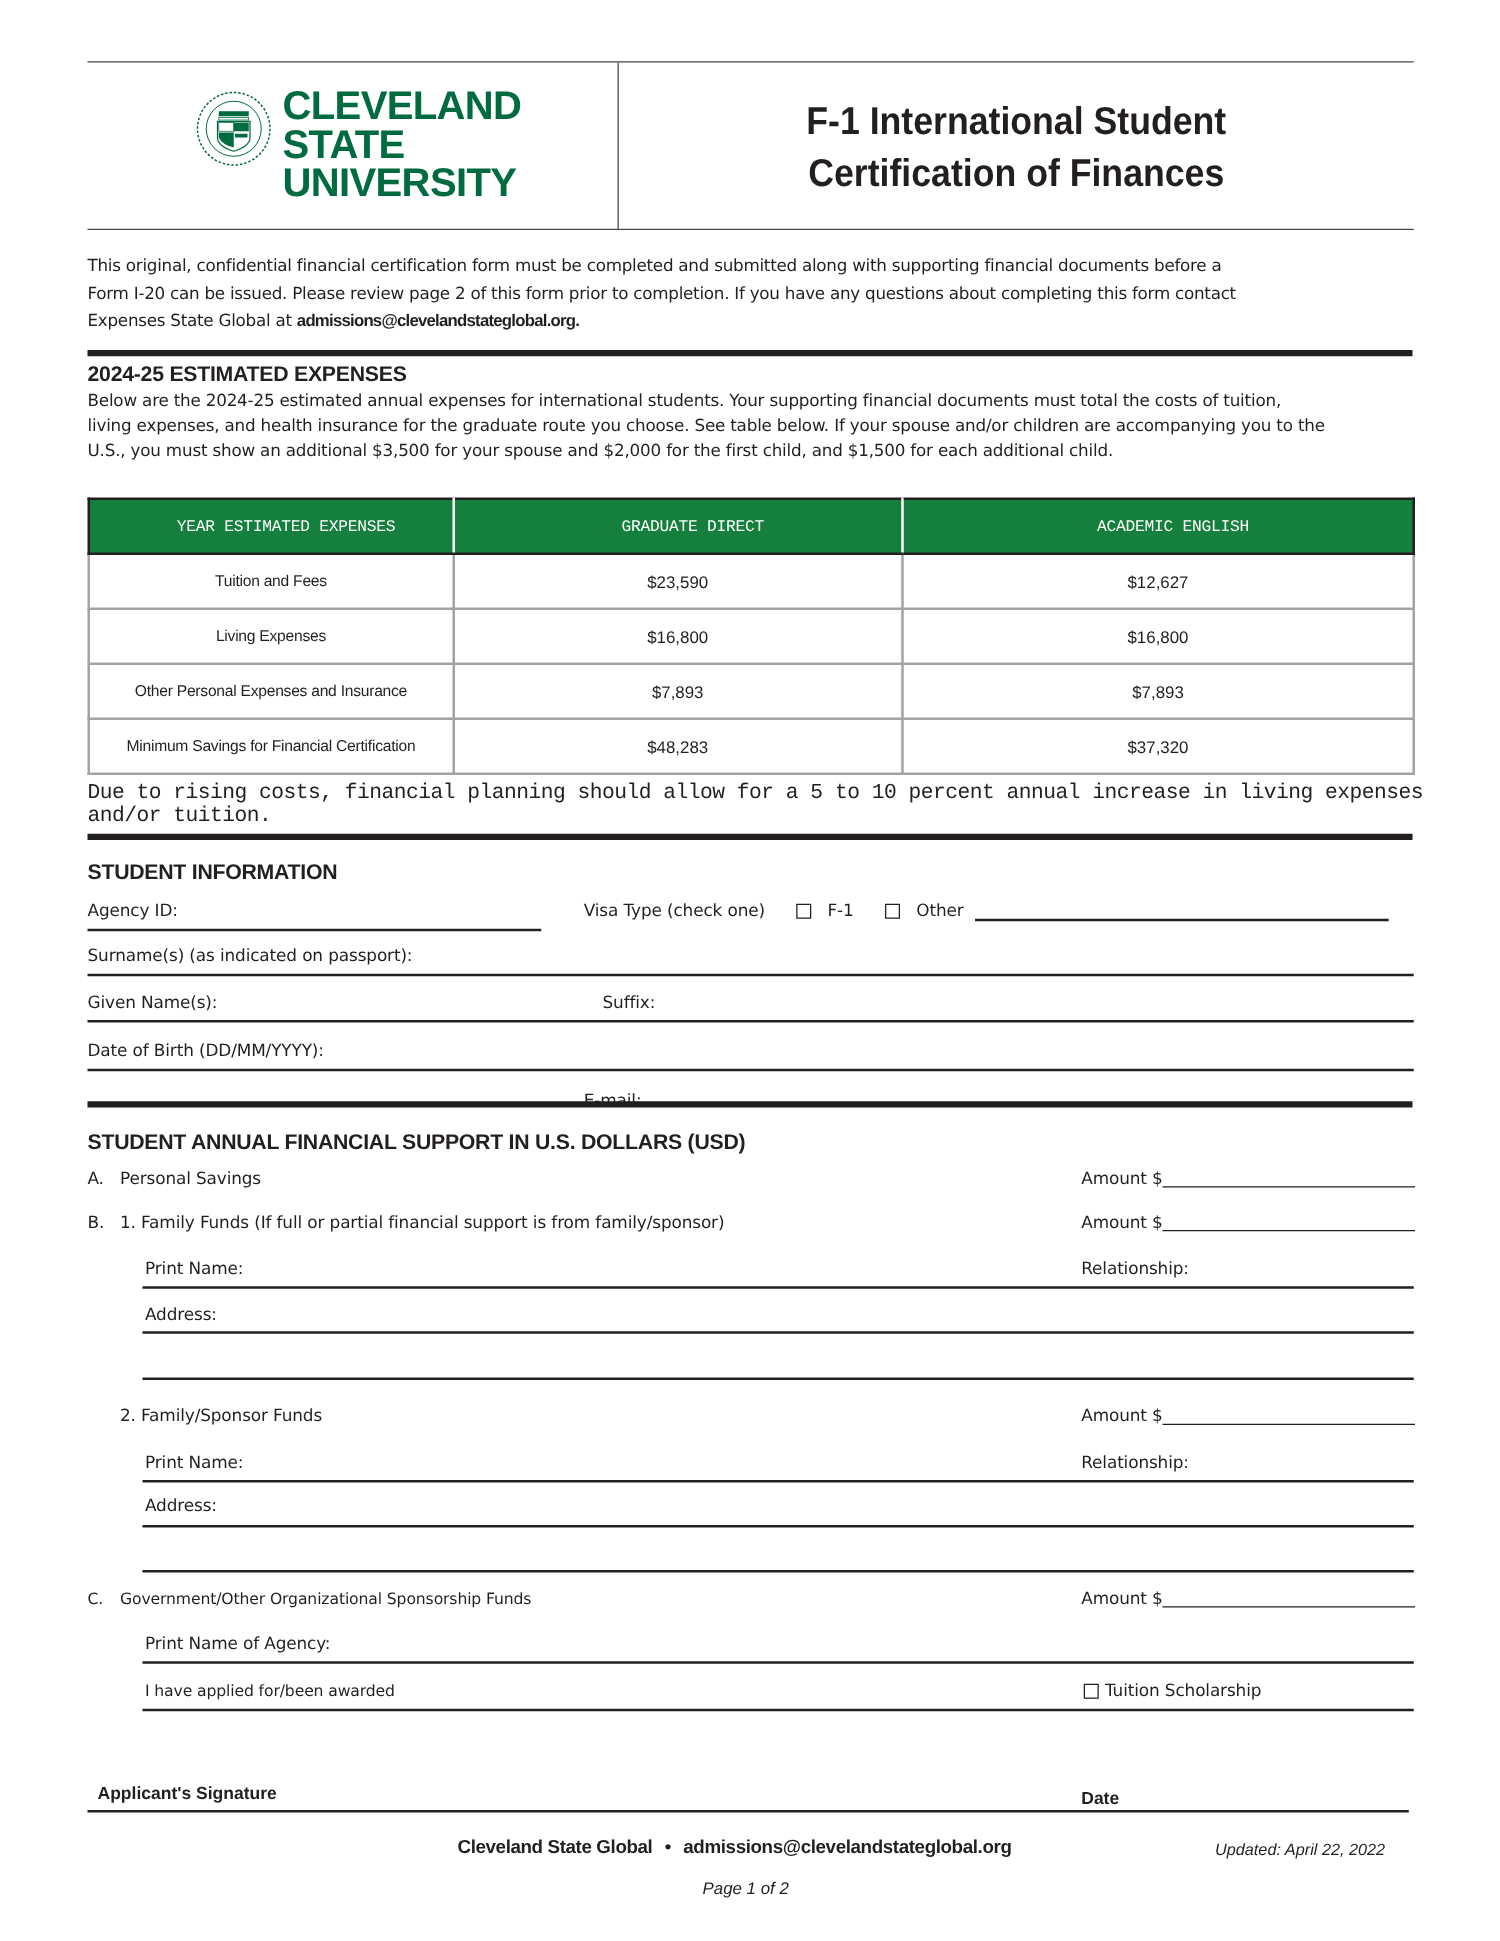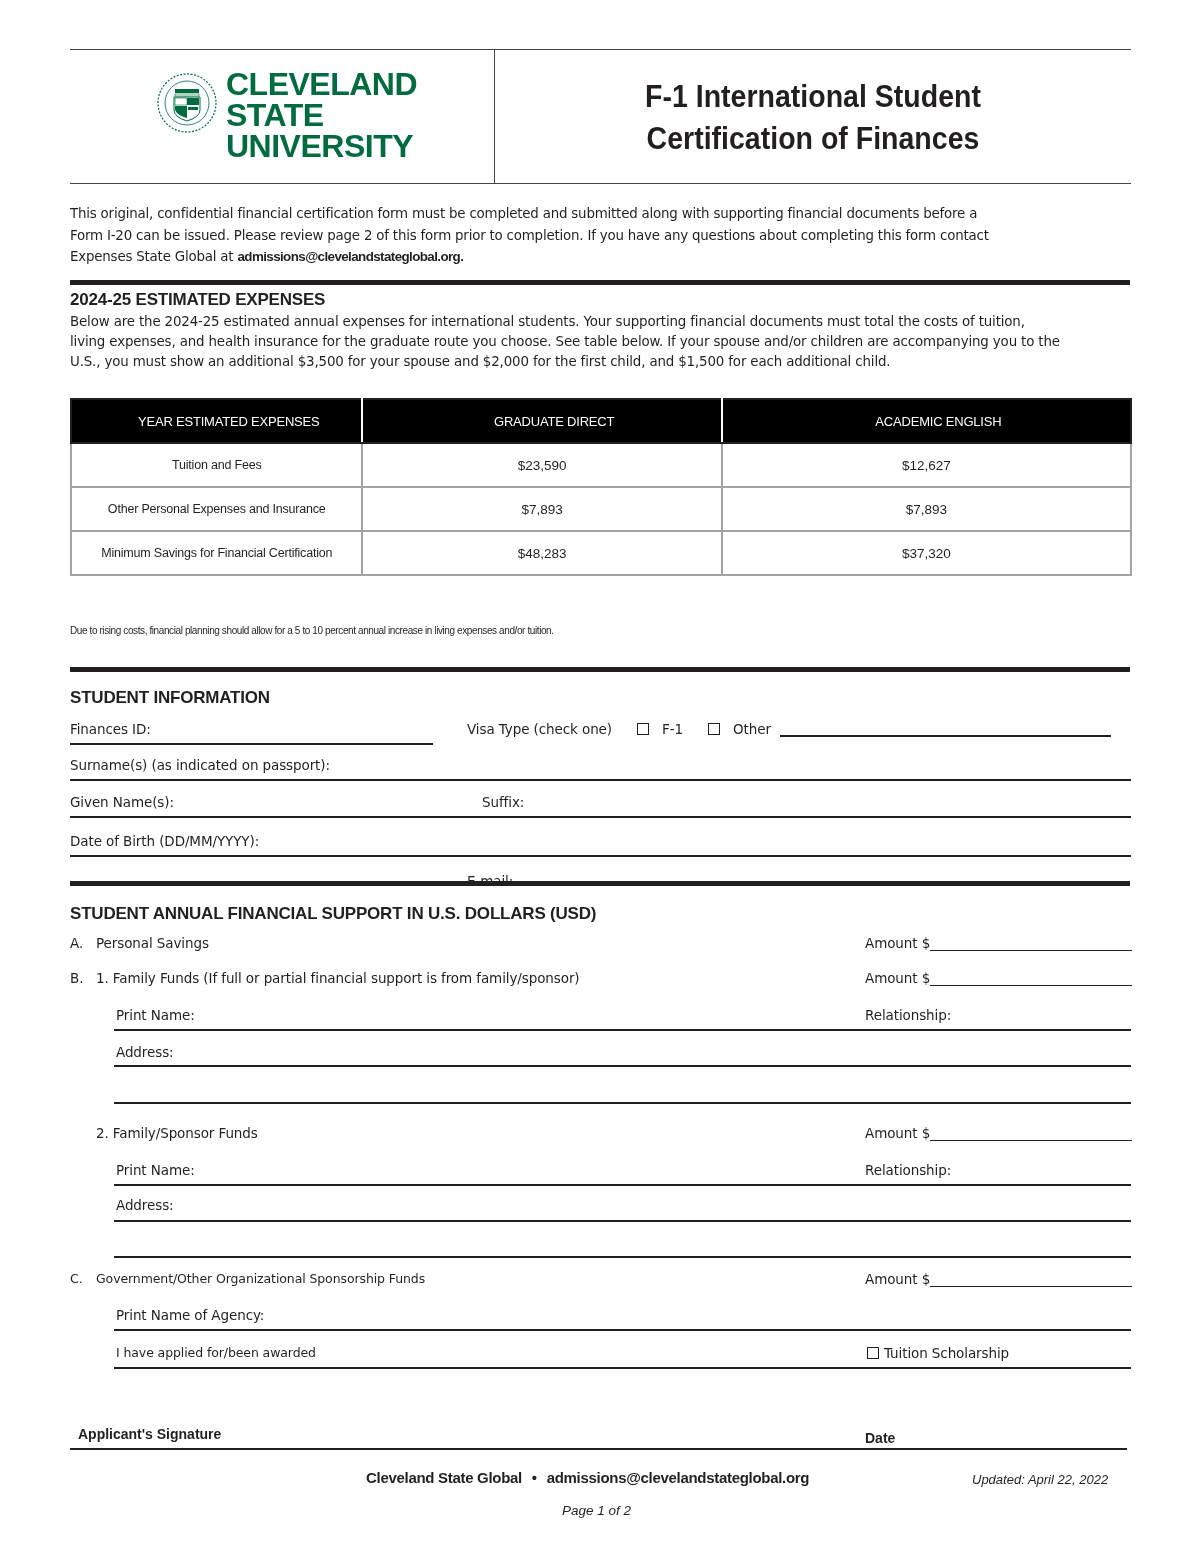--- a/index.html
+++ b/index.html
@@ -18,25 +18,25 @@
     .intro { left: 70px; top: 203px; width: 1010px; font-family: "DejaVu Sans", sans-serif; font-size: 13.4px; line-height: 21.5px; letter-spacing: -0.2px; }
     .intro b { font-family: "Liberation Sans", sans-serif; font-weight: bold; letter-spacing: -0.6px; }
 
     .thick { left: 70px; width: 1060px; height: 5px; background: #231f20; }
 
     .section-title { left: 70px; font-family: "Liberation Sans", sans-serif; font-weight: bold; font-size: 17px; color: #231f20; letter-spacing: -0.2px; }
     .para { left: 70px; width: 1060px; font-size: 13.4px; line-height: 20px; letter-spacing: -0.15px; }
 
     
     table.exp { position: absolute; left: 70px; top: 398px; width: 1062px; border-collapse: collapse; }
-    table.exp th { background: #000000; color: #ffffff; font-weight: normal; font-size: 13px; height: 44px; border: 2px solid #231f20; border-right: 2px solid #ffffff; font-family: Liberation Sans, sans-serif; letter-spacing: -0.2px; padding-left: 24px; }
+    table.exp th { background: #15803d; color: #ffffff; font-weight: normal; font-size: 13px; height: 44px; border: 2px solid #231f20; border-right: 2px solid #ffffff; font-family: Liberation Mono, monospace; letter-spacing: -0.2px; padding-left: 24px; }
     table.exp th:last-child { border-right: 2px solid #231f20; }
     table.exp td { border: 2px solid #a3a3a3; height: 44px; text-align: center; font-size: 13.5px; font-family: "Liberation Sans", sans-serif; }
     table.exp td.lab { font-size: 12.5px; letter-spacing: -0.2px; }
-    .note { left: 70px; top: 625px; font-size: 10px; letter-spacing: -0.4px; font-family: Liberation Sans, sans-serif; }
+    .note { left: 70px; top: 625px; font-size: 17px; letter-spacing: -0.4px; font-family: Liberation Mono, monospace; }
 
     
     .lbl { font-size: 13.5px; letter-spacing: -0.1px; color: #231f20; white-space: nowrap; }
     .ln { height: 1.5px; background: #231f20; }
     .cb { display: inline-block; width: 12px; height: 12px; border: 1.3px solid #231f20; vertical-align: -1px; }
     .bold-lbl { font-family: "Liberation Sans", sans-serif; font-weight: bold; font-size: 14px; }
     .amount-line { display: inline-block; height: 1.5px; background: #231f20; vertical-align: -3px; }
 
     .footer-main { left: 366px; top: 1469px; font-family: "Liberation Sans", sans-serif; font-weight: bold; font-size: 15px; letter-spacing: -0.3px; }
     .footer-upd { left: 952px; top: 1472px; font-family: Liberation Sans, sans-serif; font-style: italic; font-size: 13px; margin-left: 20px; }
@@ -102,39 +102,44 @@
       <th>ACADEMIC ENGLISH</th>
     </tr>
   </thead>
   <tbody>
     <tr>
       <td class="lab">Tuition and Fees</td>
       <td>$23,590</td>
       <td>$12,627</td>
     </tr>
     <tr>
+      <td class="lab">Living Expenses</td>
+      <td>$16,800</td>
+      <td>$16,800</td>
+    </tr>
+    <tr>
       <td class="lab">Other Personal Expenses and Insurance</td>
       <td>$7,893</td>
       <td>$7,893</td>
     </tr>
     <tr>
       <td class="lab">Minimum Savings for Financial Certification</td>
       <td>$48,283</td>
       <td>$37,320</td>
     </tr>
   </tbody>
 </table>
 
 <div class="abs note">Due to rising costs, financial planning should allow for a 5 to 10 percent annual increase in living expenses and/or tuition.</div>
 
 <div class="abs thick" style="top:667px;"></div>
 
 <div class="abs section-title" style="top:688px;">STUDENT INFORMATION</div>
 
-<div class="abs lbl" style="left:70px; top:721px;">Finances ID:</div>
+<div class="abs lbl" style="left:70px; top:721px;">Agency ID:</div>
 <div class="abs ln" style="left:70px; top:743px; width:363px;"></div>
 
 <div class="abs lbl" style="left:467px; top:721px;">Visa Type (check one)</div>
 <span class="abs cb" style="left:637px; top:723px;"></span>
 <div class="abs lbl" style="left:662px; top:721px;">F-1</div>
 <span class="abs cb" style="left:708px; top:723px;"></span>
 <div class="abs lbl" style="left:733px; top:721px;">Other</div>
 <div class="abs ln" style="left:780px; top:735px; width:331px; height:2px;"></div>
 
 <div class="abs lbl" style="left:70px; top:757px;">Surname(s) (as indicated on passport):</div>

